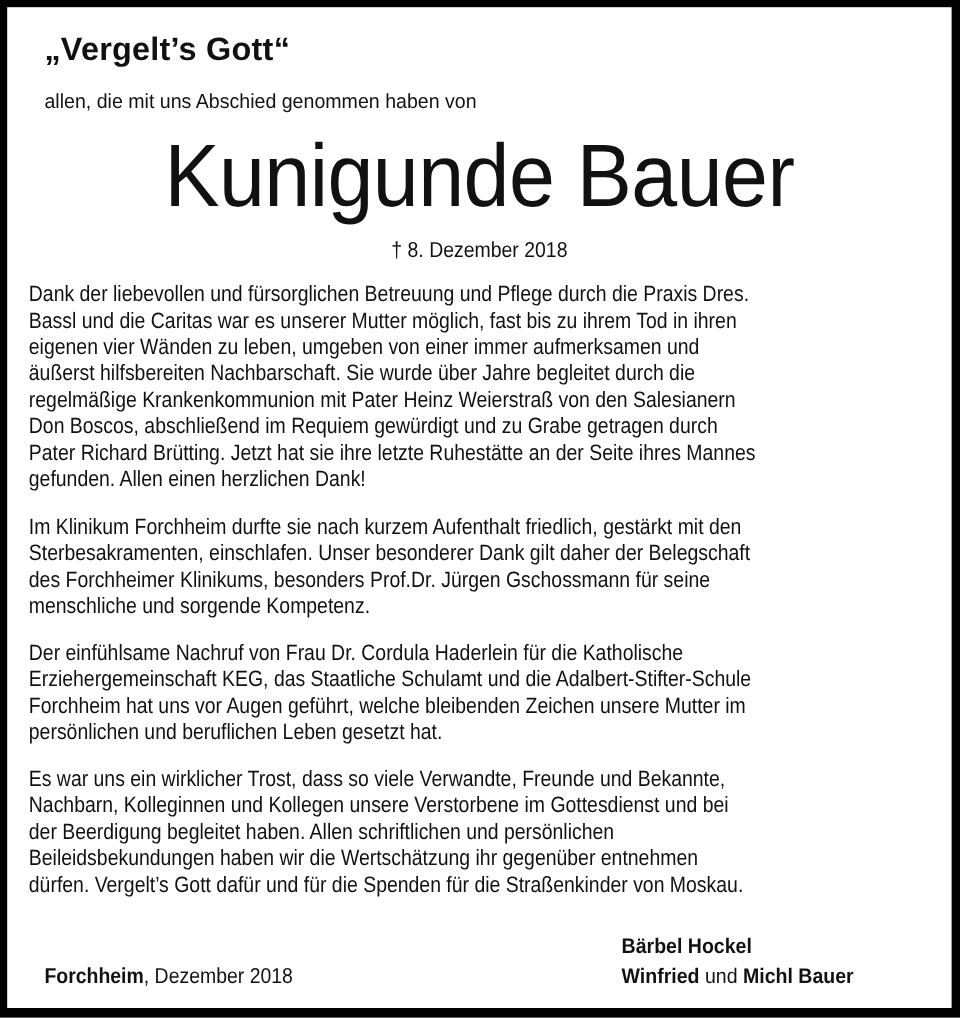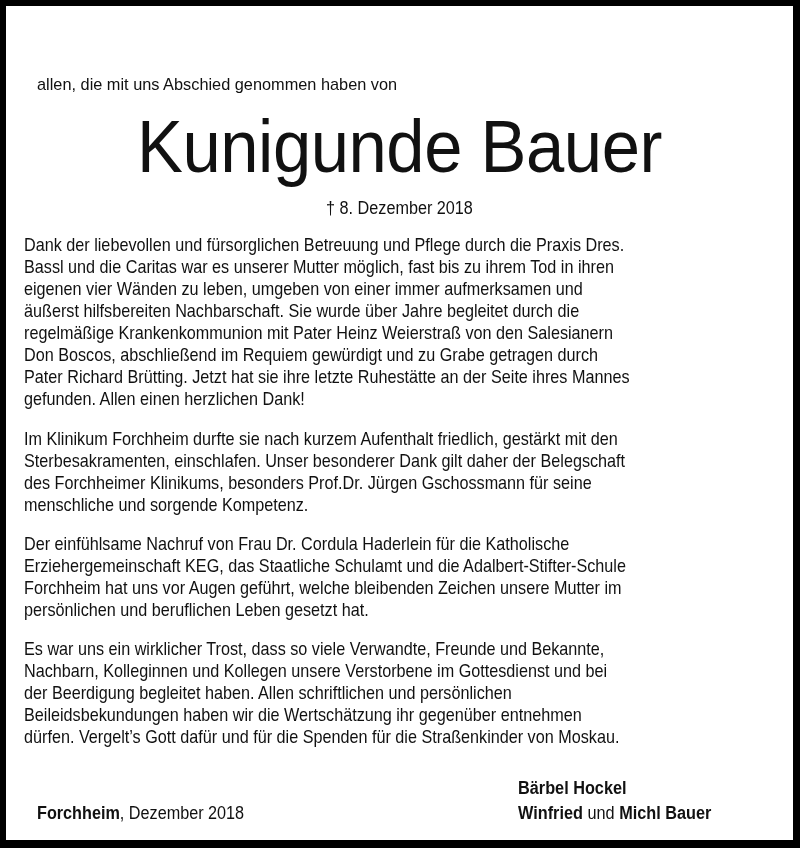--- a/index.html
+++ b/index.html
@@ -38,20 +38,21 @@
       left: 31px; top: 797px; font-size: 18px; transform-origin: 0 0; transform: scaleX(0.9);
     }
     .footer-left b, .sig b { font-weight: bold; }
     .sig { left: 512px; font-size: 17.5px; transform-origin: 0 0; transform: scaleX(0.93); }
   </style>
 </head>
 <body>
 
 <div class="card">
 
+  <div class="abs headline">„Vergelt’s Gott“</div>
 
   <div class="abs intro">allen, die mit uns Abschied genommen haben von</div>
 
   <div class="abs name">Kunigunde Bauer</div>
 
   <div class="abs date">† 8. Dezember 2018</div>
 
   <div class="para" style="top:228px">
     <span class="line" style="transform:scaleX(0.875)">Dank der liebevollen und fürsorglichen Betreuung und Pflege durch die Praxis Dres.</span>
     <span class="line" style="transform:scaleX(0.875)">Bassl und die Caritas war es unserer Mutter möglich, fast bis zu ihrem Tod in ihren</span>

